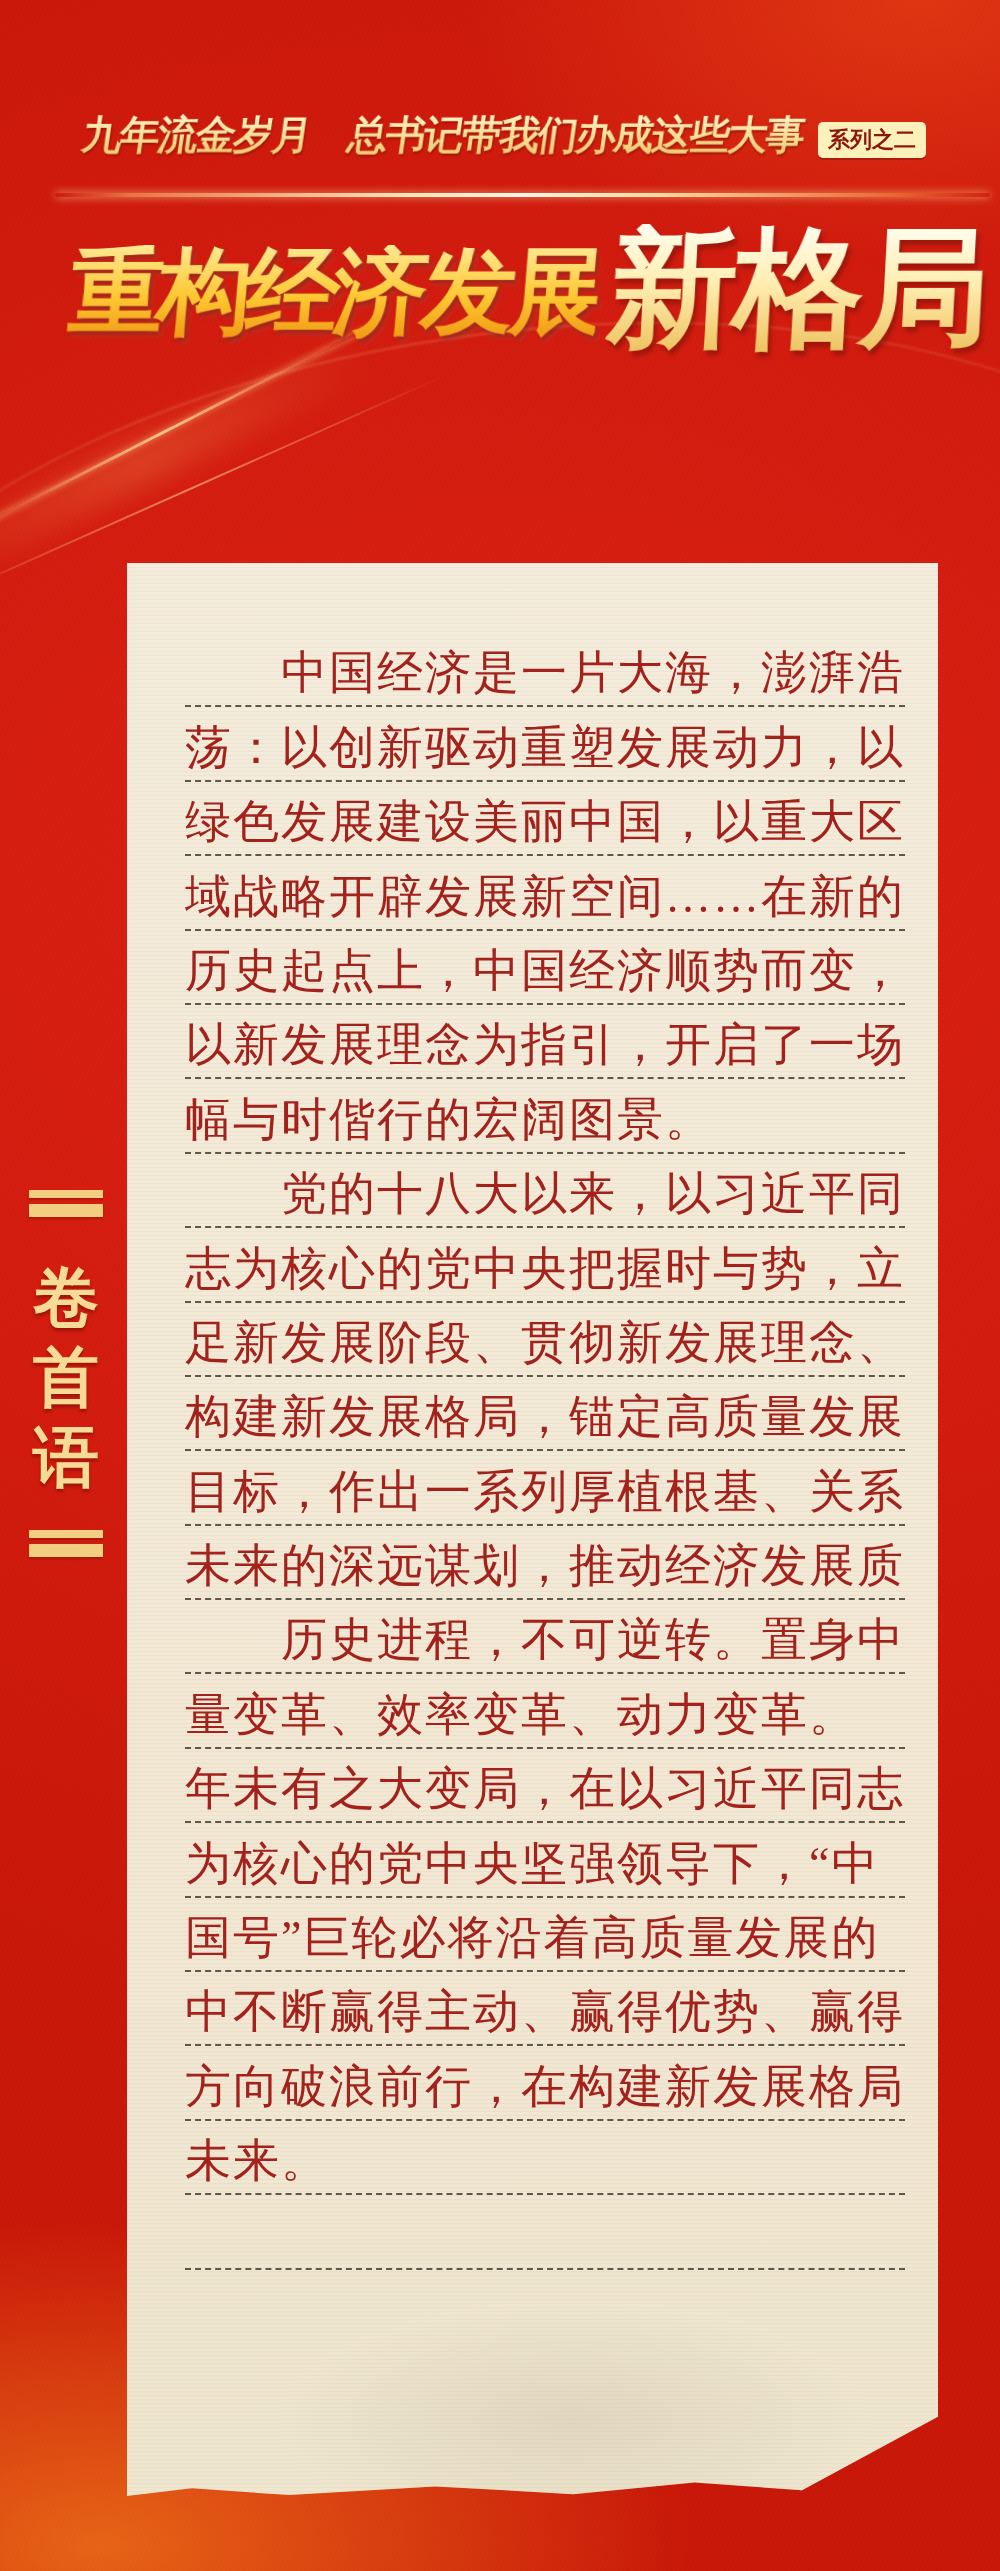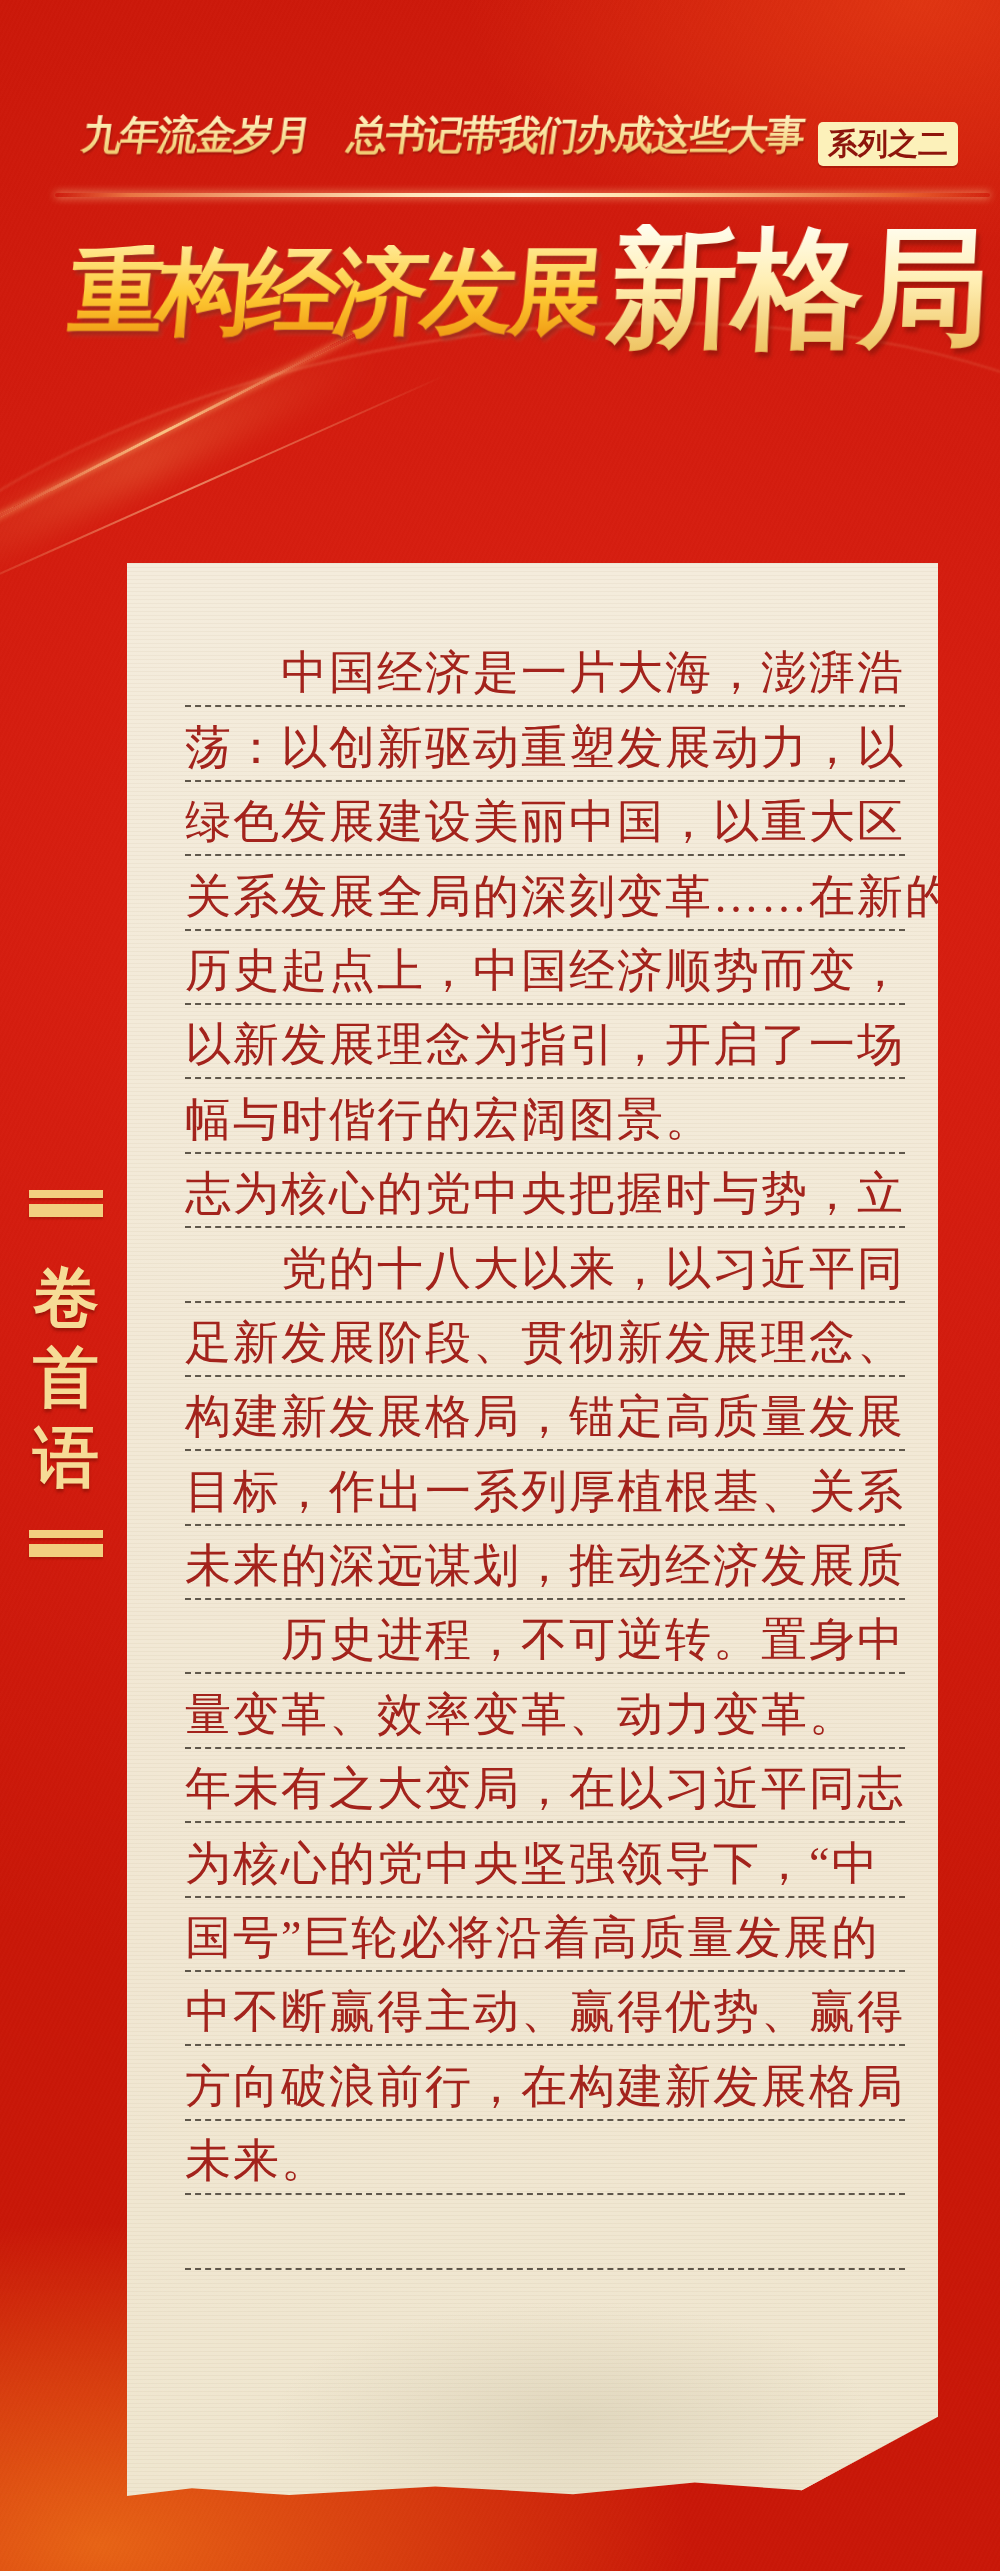--- a/index.html
+++ b/index.html
@@ -36,21 +36,21 @@
     border-top:2px solid rgba(255,225,170,.22);transform:rotate(-7deg);filter:blur(1px);}
 
   
   .tagline{position:absolute;left:82px;top:112px;white-space:nowrap;
     font-size:40px;font-weight:bold;letter-spacing:-2px;line-height:1.2;
     transform:skewX(-8deg);
     background:linear-gradient(180deg,#fff4c8 0%,#f7dd92 55%,#eec264 100%);
     -webkit-background-clip:text;background-clip:text;color:transparent;
     filter:drop-shadow(1px 2px 1px rgba(120,15,5,.55));}
   .badge{position:absolute;left:818px;top:122px;
-    background:#fcf1ba;color:#8e150c;font-weight:bold;font-size:30px;line-height:1;
+    background:#fcf1ba;color:#8e150c;font-weight:bold;font-size:22px;line-height:1;
     padding:7px 10px;border-radius:5px;letter-spacing:0;
     font-family:"Liberation Sans","DejaVu Sans",sans-serif;
     box-shadow:0 2px 0 rgba(130,15,5,.45);}
 
   .title-row{position:absolute;left:70px;top:212px;display:flex;align-items:flex-start;
     white-space:nowrap;font-weight:bold;line-height:1;}
   .title-main{font-size:94px;letter-spacing:-6px;margin-top:33px;transform:skewX(-5deg);
     background:linear-gradient(180deg,#ffe993 0%,#fdc832 55%,#f09a12 100%);
     -webkit-background-clip:text;background-clip:text;color:transparent;
     filter:drop-shadow(3px 4px 2px rgba(110,15,5,.50)) drop-shadow(1px 1px 0 rgba(255,245,210,.25));}
@@ -125,36 +125,36 @@
         <div class="row">
           <span class="line-text">　　中国经济是一片大海，澎湃浩</span>
         </div>
         <div class="row">
           <span class="line-text">荡：以创新驱动重塑发展动力，以</span>
         </div>
         <div class="row">
           <span class="line-text">绿色发展建设美丽中国，以重大区</span>
         </div>
         <div class="row">
-          <span class="line-text">关系发展全局的深刻变革……在新的</span>
+          <span class="line-text">域战略开辟发展新空间……在新的</span>
         </div>
         <div class="row">
           <span class="line-text">历史起点上，中国经济顺势而变，</span>
         </div>
         <div class="row">
           <span class="line-text">以新发展理念为指引，开启了一场</span>
         </div>
         <div class="row">
           <span class="line-text">幅与时偕行的宏阔图景。</span>
         </div>
         <div class="row">
-          <span class="line-text">志为核心的党中央把握时与势，立</span>
+          <span class="line-text">　　党的十八大以来，以习近平同</span>
         </div>
         <div class="row">
-          <span class="line-text">　　党的十八大以来，以习近平同</span>
+          <span class="line-text">志为核心的党中央把握时与势，立</span>
         </div>
         <div class="row">
           <span class="line-text">足新发展阶段、贯彻新发展理念、</span>
         </div>
         <div class="row">
           <span class="line-text">构建新发展格局，锚定高质量发展</span>
         </div>
         <div class="row">
           <span class="line-text">目标，作出一系列厚植根基、关系</span>
         </div>

